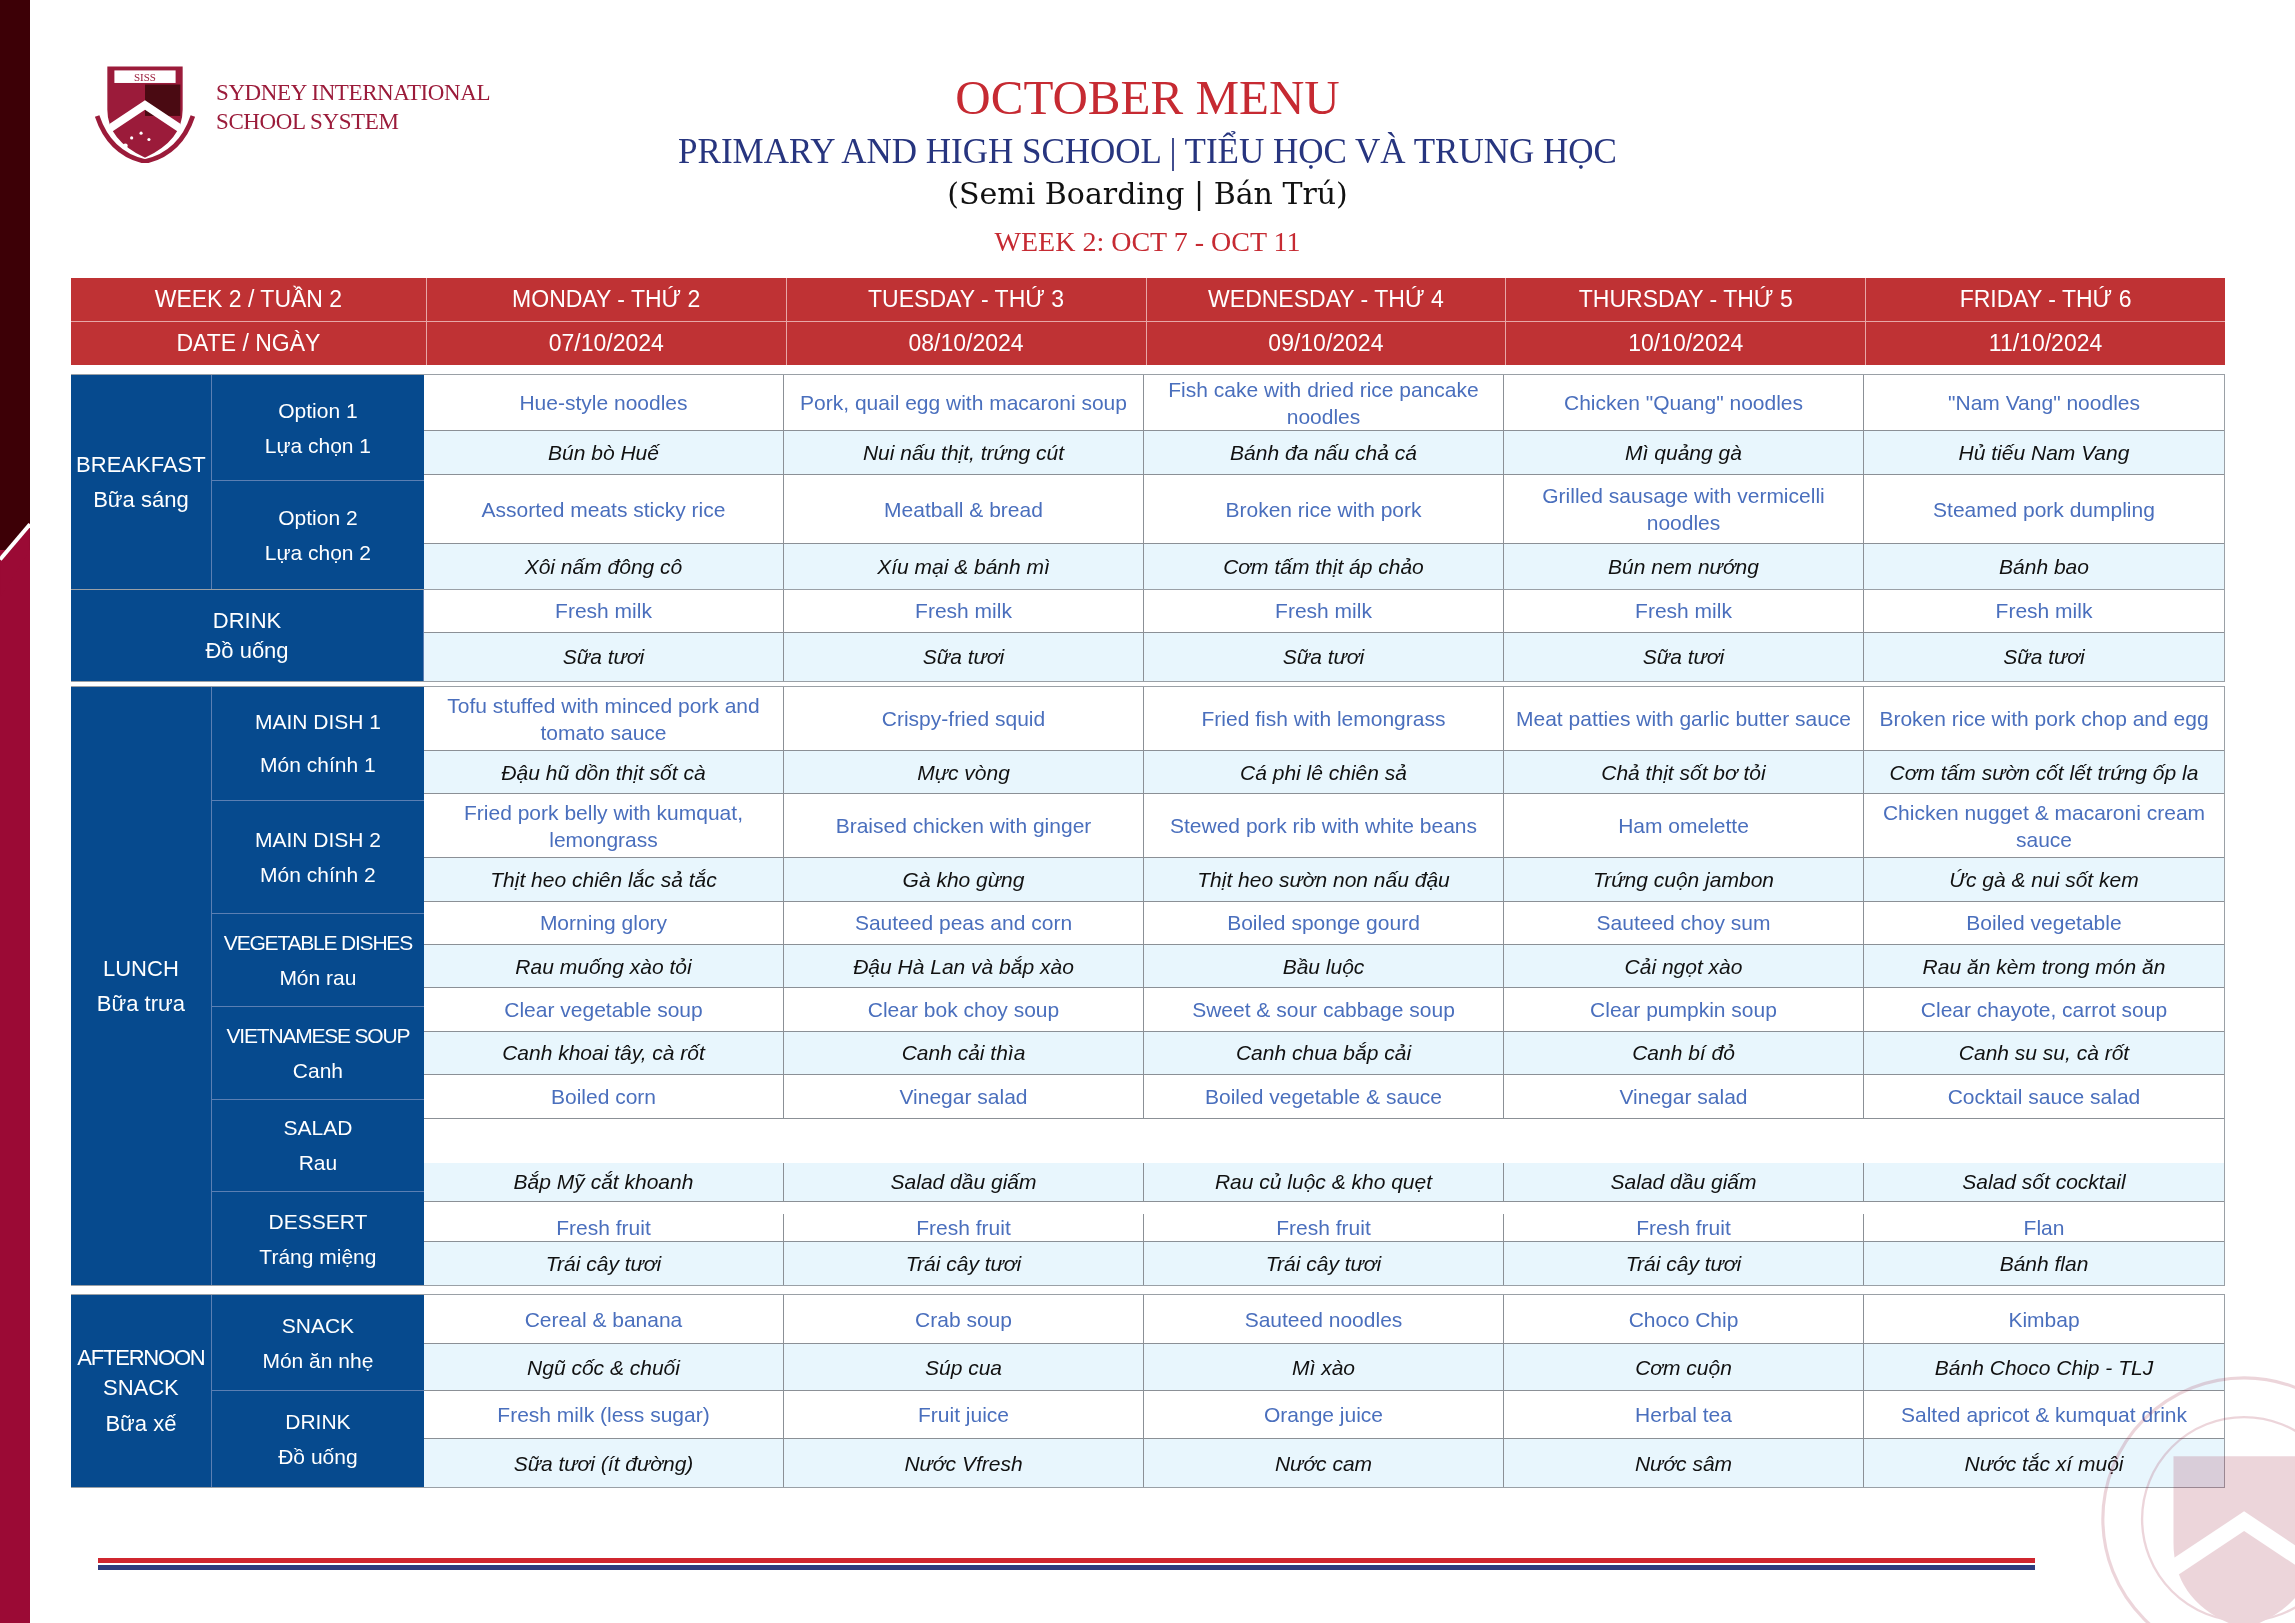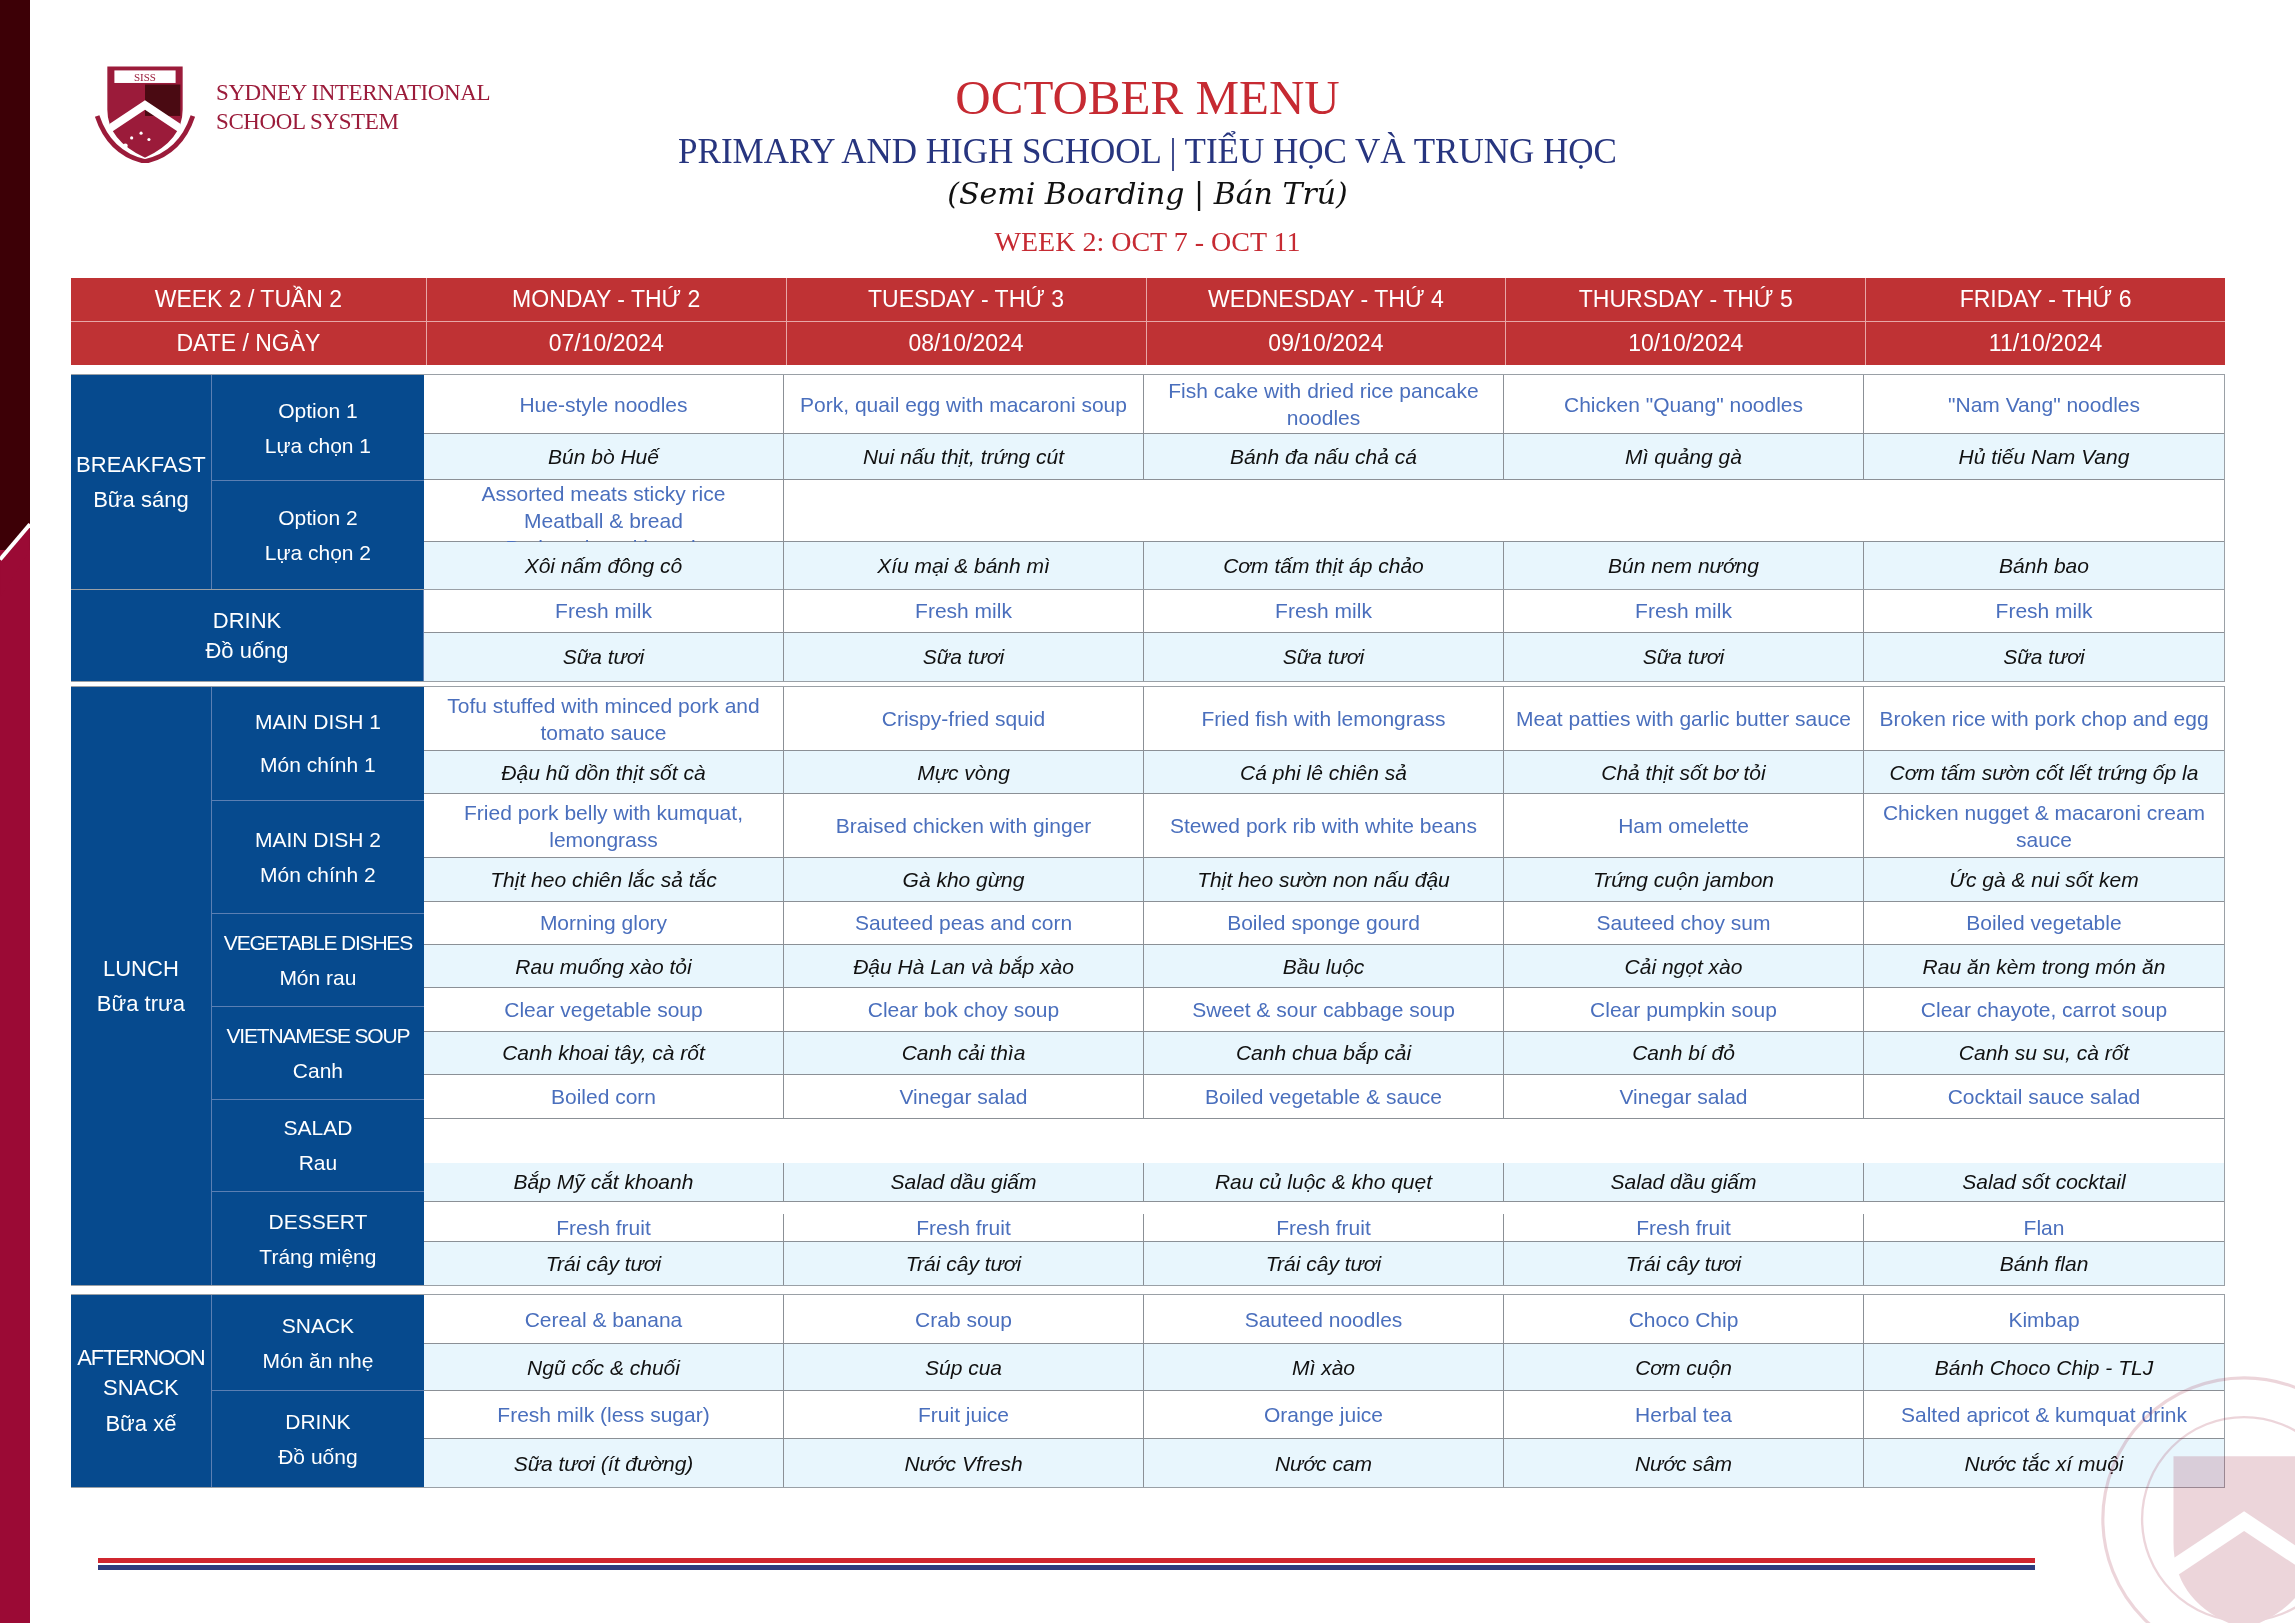--- a/index.html
+++ b/index.html
@@ -5,21 +5,21 @@
   html,body{margin:0;padding:0;}
   body{width:2295px;height:1623px;position:relative;background:#ffffff;overflow:hidden;font-family:"DejaVu Sans",sans-serif;}
   .leftbar{position:absolute;left:0;top:0;width:30px;height:1623px;background:#9b0a35;}
   .leftbar .top{position:absolute;left:0;top:0;width:30px;height:550px;background:#3d0006;}
   .leftbar svg{position:absolute;left:0;top:0;}
   .logo{position:absolute;left:94px;top:61px;display:flex;align-items:flex-start;}
   .logo-text{margin-left:20px;margin-top:17.3px;font-family:"Liberation Serif",serif;color:#9b1b3a;font-size:23px;line-height:29px;letter-spacing:-0.4px;}
   .title-block{position:absolute;left:0;width:2295px;text-align:center;}
   .t1{top:69px;font-family:"Liberation Serif",serif;color:#c62a32;font-size:49px;}
   .t2{top:132px;font-family:"Liberation Serif",serif;color:#27357f;font-size:35px;}
-  .t3{top:176px;font-family:"DejaVu Serif",serif;font-style:italic;color:#111;font-size:30px;}
+  .t3{top:176px;font-family:"DejaVu Serif",serif;color:#111;font-size:30px;}
   .t4{top:226px;font-family:"Liberation Serif",serif;color:#c62a32;font-size:28px;}
   .tbl{position:absolute;left:71px;width:2154px;}
   .hdr{top:278px;height:87px;background:#bf3234;}
   .hrow{display:flex;height:43px;border-bottom:0.8px solid #e7a7a7;}
   .hrow:last-child{border-bottom:none;height:43px;}
   .hcell{color:#fff;display:flex;align-items:center;justify-content:center;border-right:0.8px solid #e7a7a7;font-family:"Liberation Sans",sans-serif;font-size:23px;}
   .hcell:last-child{border-right:none;}
   .w-lab{width:356px;}
   .w-day{width:360px;}
   .section{display:flex;border:1.6px solid #9aa0a6;border-left:none;}
@@ -118,21 +118,21 @@
         <div class="dcell">Chicken "Quang" noodles</div>
         <div class="dcell">"Nam Vang" noodles</div>
       </div>
       <div class="drow vi" style="height:46px;">
         <div class="dcell">Bún bò Huế</div>
         <div class="dcell">Nui nấu thịt, trứng cút</div>
         <div class="dcell">Bánh đa nấu chả cá</div>
         <div class="dcell">Mì quảng gà</div>
         <div class="dcell">Hủ tiếu Nam Vang</div>
       </div>
-      <div class="drow en" style="height:62px;flex-direction:column;">
+      <div class="drow en" style="height:72px;">
         <div class="dcell">Assorted meats sticky rice</div>
         <div class="dcell">Meatball &amp; bread</div>
         <div class="dcell">Broken rice with pork</div>
         <div class="dcell">Grilled sausage with vermicelli noodles</div>
         <div class="dcell">Steamed pork dumpling</div>
       </div>
       <div class="drow vi" style="height:47px;">
         <div class="dcell">Xôi nấm đông cô</div>
         <div class="dcell">Xíu mại &amp; bánh mì</div>
         <div class="dcell">Cơm tấm thịt áp chảo</div>

